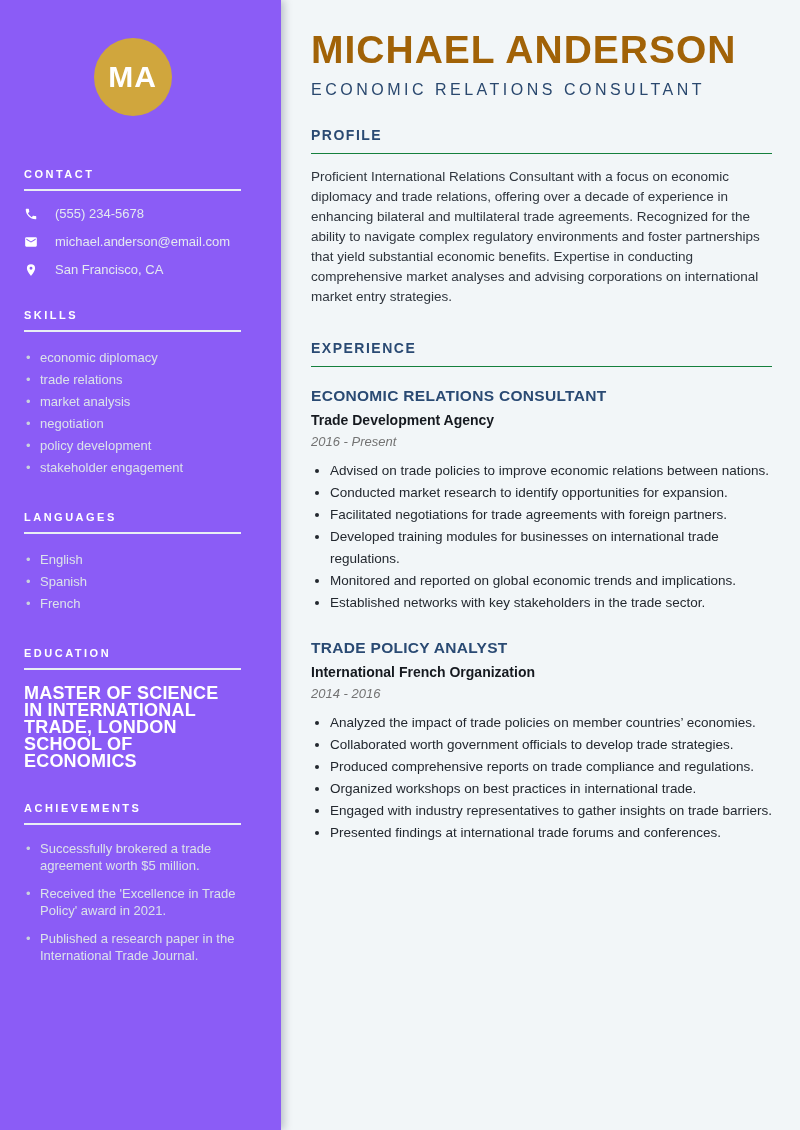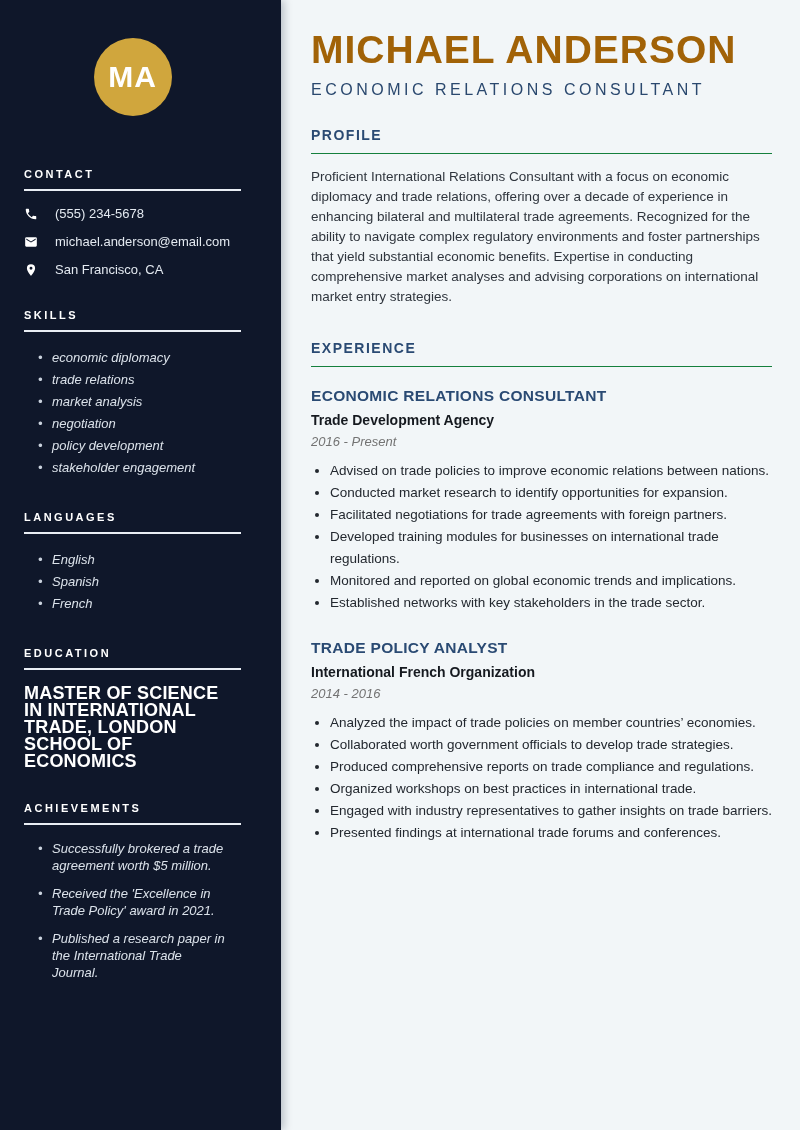--- a/index.html
+++ b/index.html
@@ -6,21 +6,21 @@
   body {
     width: 800px; height: 1130px;
     font-family: "Liberation Sans", sans-serif;
     background: #f2f6f8;
   }
   .page { display: flex; width: 800px; height: 1130px; overflow: hidden; }
 
   
   .sidebar {
     width: 281px; flex-shrink: 0; box-sizing: border-box;
-    background: #0f172a; color: #dde4ec;
+    background: #8b5cf6; color: #dde4ec;
     padding: 38px 40px 24px 24px;
     box-shadow: 3px 0 8px rgba(15, 30, 55, 0.25);
     position: relative; z-index: 2;
   }
   .avatar {
     width: 78px; height: 78px; border-radius: 50%;
     background: #d0a63d; color: #ffffff;
     display: flex; align-items: center; justify-content: center;
     font-size: 30px; font-weight: bold; letter-spacing: 1px;
     margin: 0 auto;
@@ -35,21 +35,21 @@
   .side-rule { border: none; border-top: 2px solid #e9eef4; margin: 0 0 15px 0; }
 
   .contact-list { list-style: none; margin: 0; padding: 0; }
   .contact-list li {
     display: flex; align-items: center; gap: 17px;
     font-size: 13px; color: #e3e9f0; margin-bottom: 13px;
   }
   .cicon { width: 14px; height: 14px; display: inline-flex; flex-shrink: 0; }
   .cicon svg { width: 14px; height: 14px; }
 
-  .side-list { list-style: none; margin: 12px; padding: 0; font-style: italic; }
+  .side-list { list-style: none; margin: 0; padding: 0; }
   .side-list li {
     position: relative; padding-left: 16px;
     font-size: 13px; color: #dbe2ea; line-height: 22px;
   }
   .side-list.spaced li { line-height: 17px; margin-bottom: 11px; }
   .side-list li::before {
     content: "\2022"; position: absolute; left: 2px; color: #c9d2dd;
   }
   .edu-degree {
     font-size: 18px; font-weight: bold; color: #ffffff;

